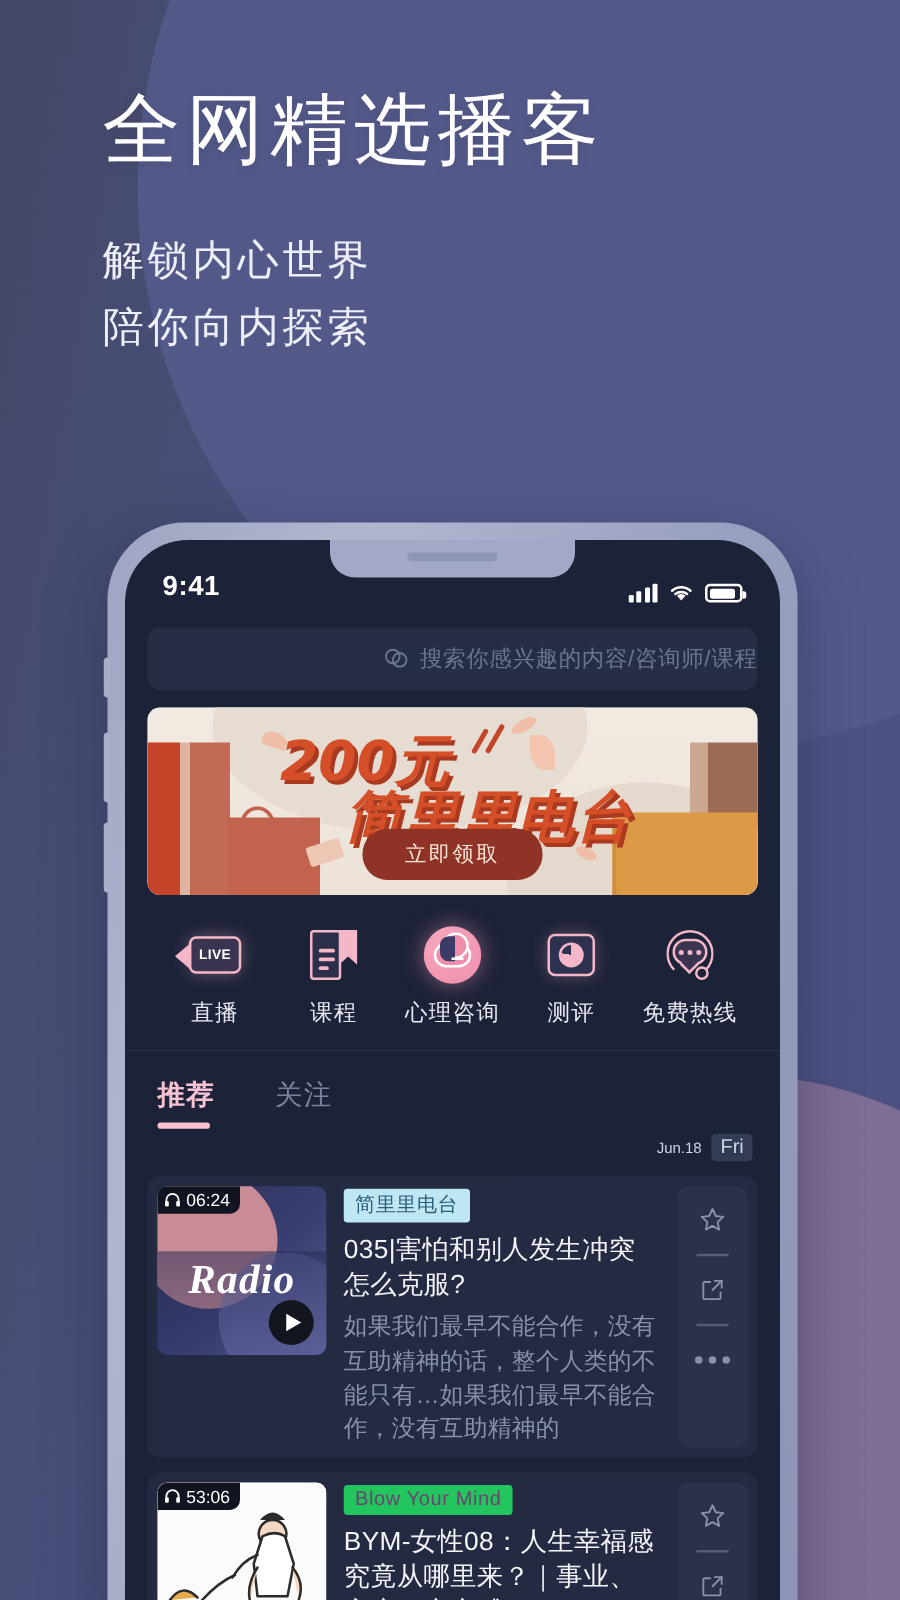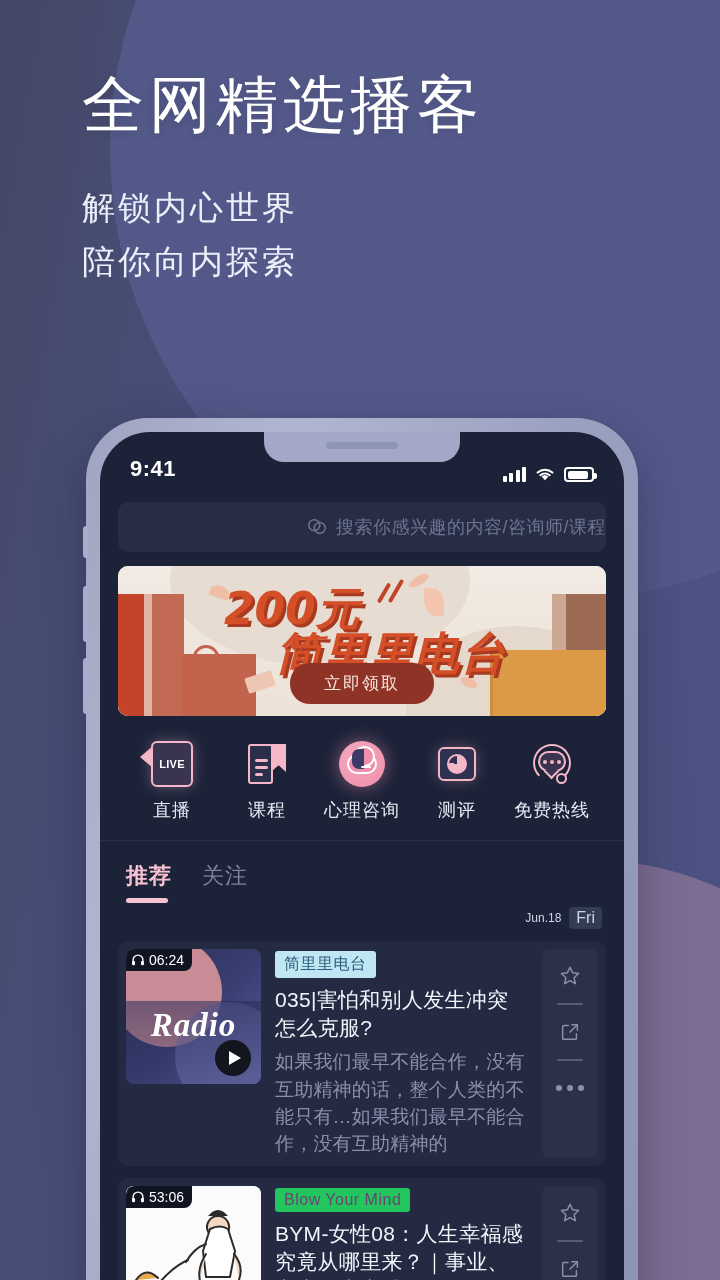--- a/index.html
+++ b/index.html
@@ -189,21 +189,21 @@
   
   .quicknav{
     display:flex; justify-content:space-between;
     padding:26px 26px 18px;
   }
   .qn-item{ width:92px; display:flex; flex-direction:column; align-items:center; gap:12px; }
   .qn-icon{ height:44px; display:flex; align-items:center; justify-content:center; }
   .qn-label{ font-size:18px; color:#e8eaf3; letter-spacing:1px; }
 
   .ic-live{
-    position:relative; width:42px; height:46px;
+    position:relative; width:42px; height:30px;
     border:2.5px solid #f3b7c8; border-radius:6px;
     background:#3a3450;
     display:flex;align-items:center;justify-content:center;
     box-shadow:0 0 14px rgba(243,183,200,.35);
   }
   .ic-live span{ font-size:11px; font-weight:700; color:#fff; letter-spacing:.3px; }
   .ic-live::before{
     content:""; position:absolute; left:-13px; top:3px;
     border-top:11px solid transparent; border-bottom:11px solid transparent;
     border-right:13px solid #f3b7c8;
@@ -267,21 +267,21 @@
   }
   .ic-hot .bub b{width:4px;height:4px;border-radius:50%;background:#f3b7c8;z-index:2;}
   .ic-hot .hook{
     position:absolute;right:6px;bottom:0;width:11px;height:11px;border-radius:50%;
     border:2.5px solid #f3b7c8;
   }
 
   .divider{ height:1px; background:#2a3048; margin:0 0 0 0; }
 
   
-  .feedtabs{ display:flex; align-items:center; gap:30px; padding:20px 26px 0; }
+  .feedtabs{ display:flex; align-items:center; gap:48px; padding:20px 26px 0; }
   .ftab{ position:relative; font-size:22px; color:#7d839e; padding-bottom:12px; letter-spacing:1px;}
   .ftab.active{ color:#f7c3d2; font-weight:700; }
   .ftab.active::after{
     content:""; position:absolute; left:0; right:4px; bottom:0;
     height:5px; border-radius:3px; background:#f7c3d2;
   }
   .datebar{ display:flex; justify-content:flex-end; align-items:center; gap:8px;
     padding:4px 22px 8px; }
   .date-main{ color:#cfd4e6; font-size:12px; }
   .date-day{ color:#cfd4e6; font-size:16px; background:#343b55; padding:2px 7px; border-radius:4px;}

